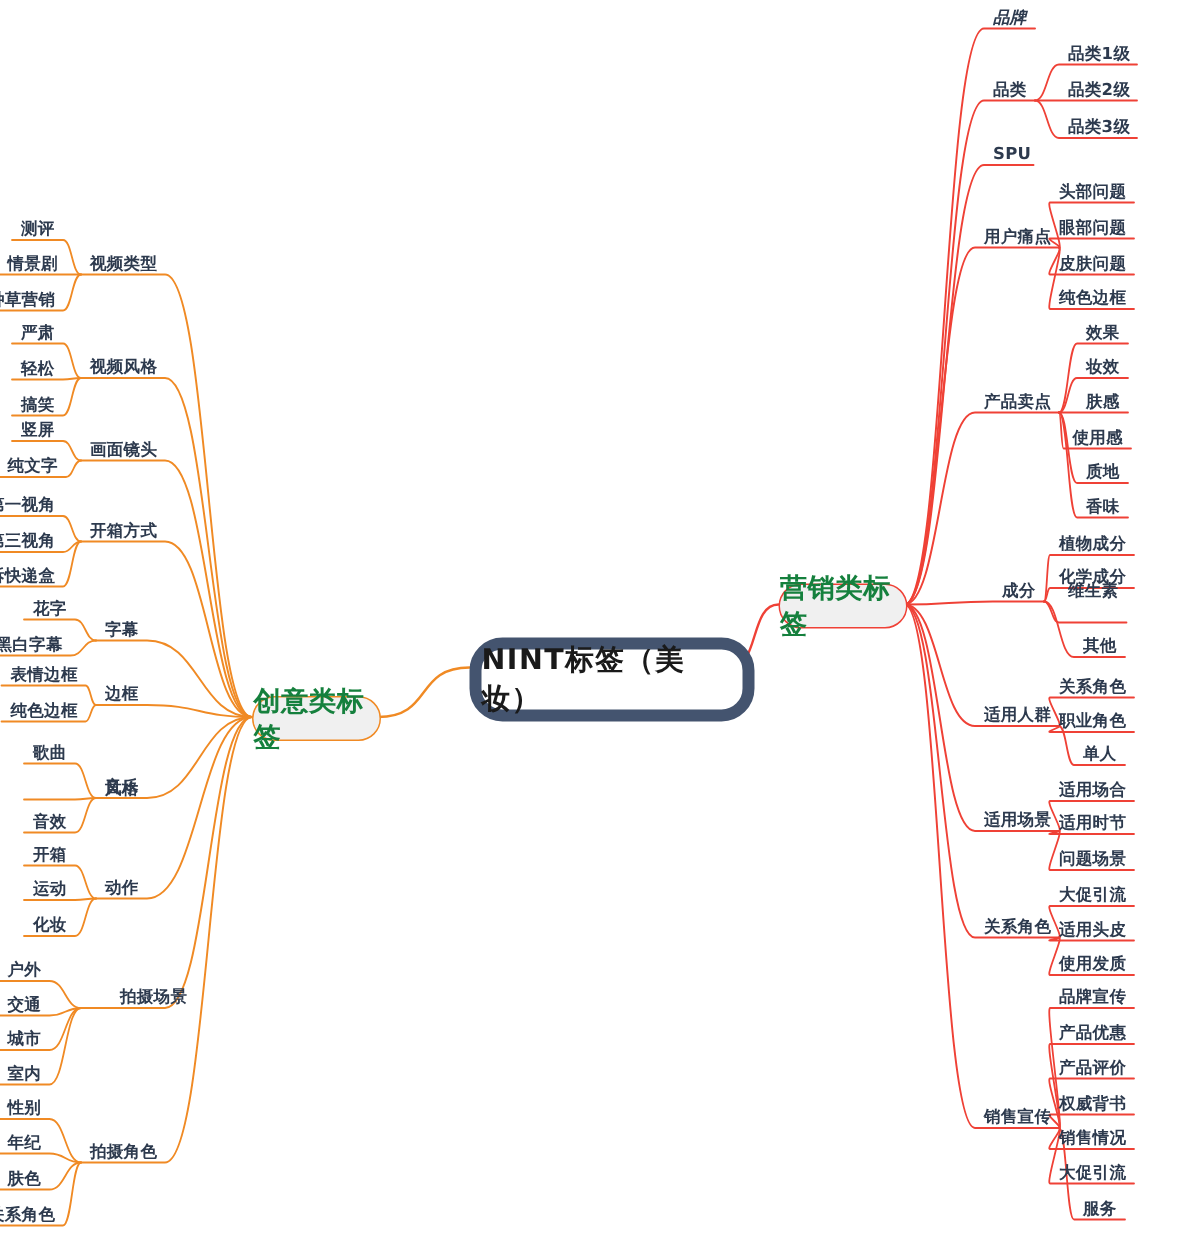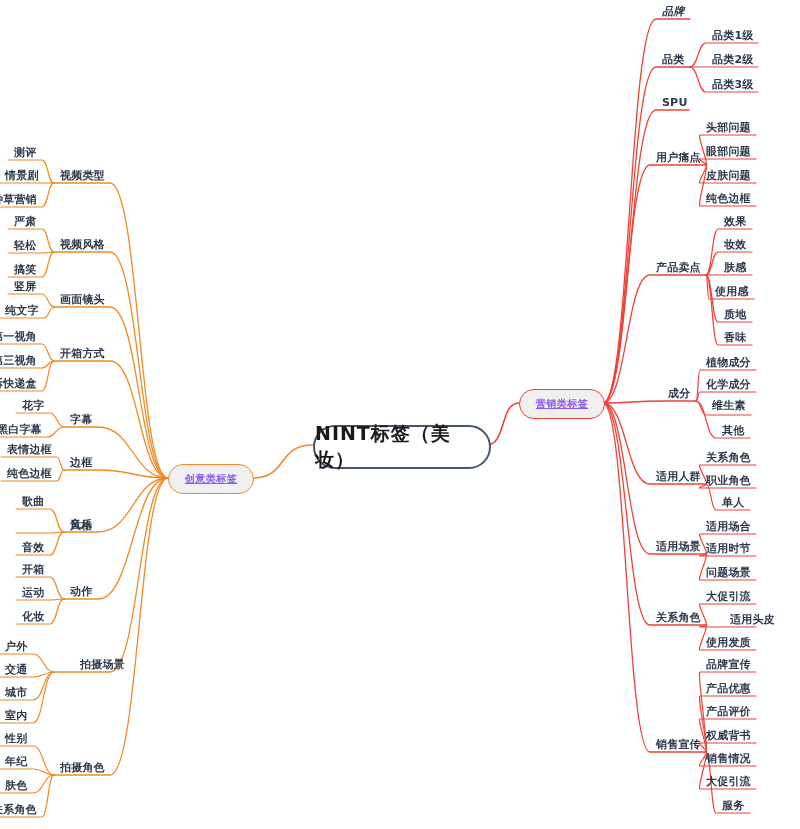--- a/index.html
+++ b/index.html
@@ -3,26 +3,26 @@
 <meta charset="utf-8">
 <style>
   html,body{margin:0;padding:0;background:#ffffff;}
   body{width:800px;height:829px;position:relative;overflow:hidden;
        font-family:"DejaVu Sans","Liberation Sans",sans-serif;}
   #mindmap{position:absolute;left:0;top:0;width:800px;height:829px;}
   svg.links{position:absolute;left:0;top:0;width:800px;height:829px;pointer-events:none;}
   .node{position:absolute;white-space:nowrap;color:#2d3a4e;line-height:1;}
   .lvl2,.lvl3{font-size:11px;font-weight:bold;letter-spacing:0.2px;}
   .lvl2.left,.lvl3.left{text-align:left;}
-  .root{position:absolute;border:2px solid #eab308;border-radius:22px;background:#ffffff;
+  .root{position:absolute;border:8px solid #eab308;border-radius:22px;background:#ffffff;
         color:#1a1a1a;font-size:19px;font-weight:bold;letter-spacing:1px;
         display:flex;align-items:center;justify-content:center;}
   .branchnode{position:absolute;border-radius:16px;display:flex;align-items:center;
-              justify-content:center;font-size:10px;font-weight:bold;color:#8b5cf6;
-              letter-spacing:0.5px;background:#f0f0f0;text-decoration:underline;}
+              justify-content:center;font-size:18px;font-weight:bold;color:#15803d;
+              letter-spacing:0.5px;background:#f0f0f0;}
   .branchnode.orange{border:1.6px solid #f08a24;}
   .branchnode.red{border:1.6px solid #ef4136;}
 </style>
 </head>
 <body>
 
 <div id="mindmap">
   <svg class="links" id="links-svg" viewBox="0 0 800 829">
       <path d="M313,445 C276.4,445 288.6,478 252,478" fill="none" stroke="#f08a24" stroke-width="1.6" stroke-linecap="round"></path>
       <path d="M168,478 C139,478 139,183 110,183 L54,183" fill="none" stroke="#f08a24" stroke-width="1.3" stroke-linecap="round"></path>
@@ -174,33 +174,33 @@
       <div class="node lvl2 right" style="top: 262px; left: 656px;">产品卖点</div>
       <div class="node lvl3 right" style="top: 216px; left: 724px;">效果</div>
       <div class="node lvl3 right" style="top: 239px; left: 724px;">妆效</div>
       <div class="node lvl3 right" style="top: 262px; left: 724px;">肤感</div>
       <div class="node lvl3 right" style="top: 286px; left: 715px;">使用感</div>
       <div class="node lvl3 right" style="top: 309px; left: 724px;">质地</div>
       <div class="node lvl3 right" style="top: 332px; left: 724px;">香味</div>
       <div class="node lvl2 right" style="top: 388px; left: 668px;">成分</div>
       <div class="node lvl3 right" style="top: 357px; left: 706px;">植物成分</div>
       <div class="node lvl3 right" style="top: 379px; left: 706px;">化学成分</div>
-      <div class="node lvl3 right" style="top: 400px; left: 712px;">维生素</div>
+      <div class="node lvl3 right" style="top: 388px; left: 712px;">维生素</div>
       <div class="node lvl3 right" style="top: 425px; left: 722px;">其他</div>
       <div class="node lvl2 right" style="top: 471px; left: 656px;">适用人群</div>
       <div class="node lvl3 right" style="top: 452px; left: 706px;">关系角色</div>
       <div class="node lvl3 right" style="top: 475px; left: 706px;">职业角色</div>
       <div class="node lvl3 right" style="top: 497px; left: 722px;">单人</div>
       <div class="node lvl2 right" style="top: 541px; left: 656px;">适用场景</div>
       <div class="node lvl3 right" style="top: 521px; left: 706px;">适用场合</div>
       <div class="node lvl3 right" style="top: 543px; left: 706px;">适用时节</div>
       <div class="node lvl3 right" style="top: 567px; left: 706px;">问题场景</div>
       <div class="node lvl2 right" style="top: 612px; left: 656px;">关系角色</div>
       <div class="node lvl3 right" style="top: 591px; left: 706px;">大促引流</div>
-      <div class="node lvl3 right" style="top: 614px; left: 706px; padding-left: 24px;">适用头皮</div>
+      <div class="node lvl3 right" style="top: 614px; left: 706px;">适用头皮</div>
       <div class="node lvl3 right" style="top: 637px; left: 706px;">使用发质</div>
       <div class="node lvl2 right" style="top: 739px; left: 656px;">销售宣传</div>
       <div class="node lvl3 right" style="top: 659px; left: 706px;">品牌宣传</div>
       <div class="node lvl3 right" style="top: 683px; left: 706px;">产品优惠</div>
       <div class="node lvl3 right" style="top: 706px; left: 706px;">产品评价</div>
       <div class="node lvl3 right" style="top: 730px; left: 706px;">权威背书</div>
       <div class="node lvl3 right" style="top: 753px; left: 706px;">销售情况</div>
       <div class="node lvl3 right" style="top: 776px; left: 706px;">大促引流</div>
       <div class="node lvl3 right" style="top: 800px; left: 722px;">服务</div>
     </div>

